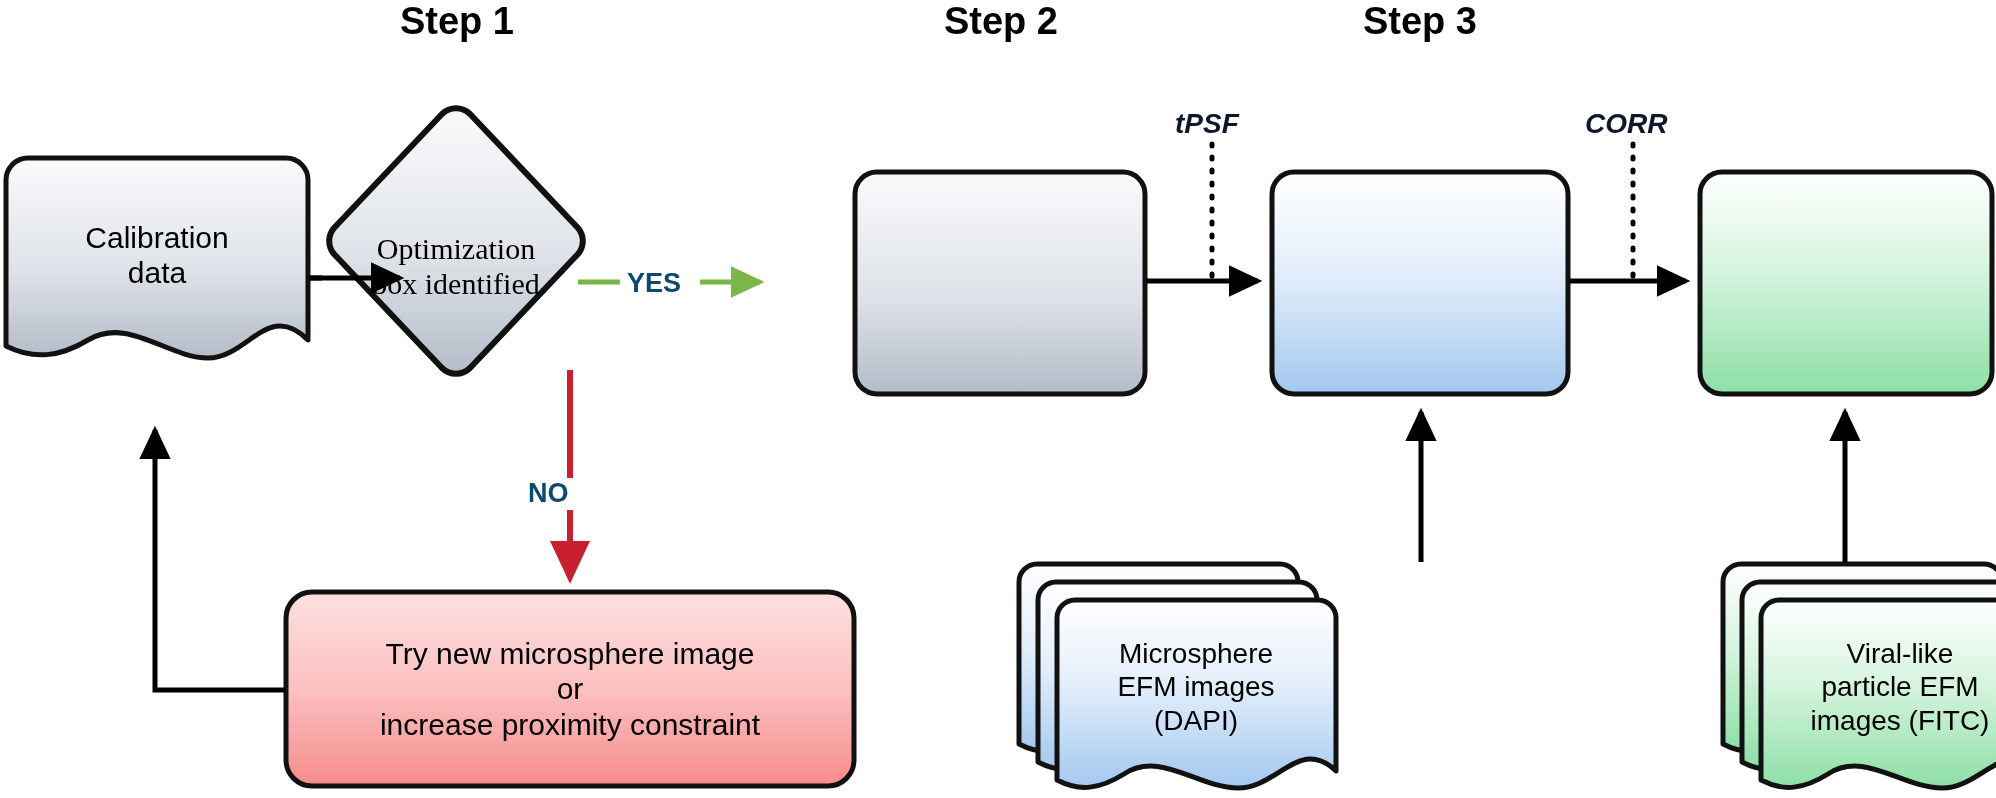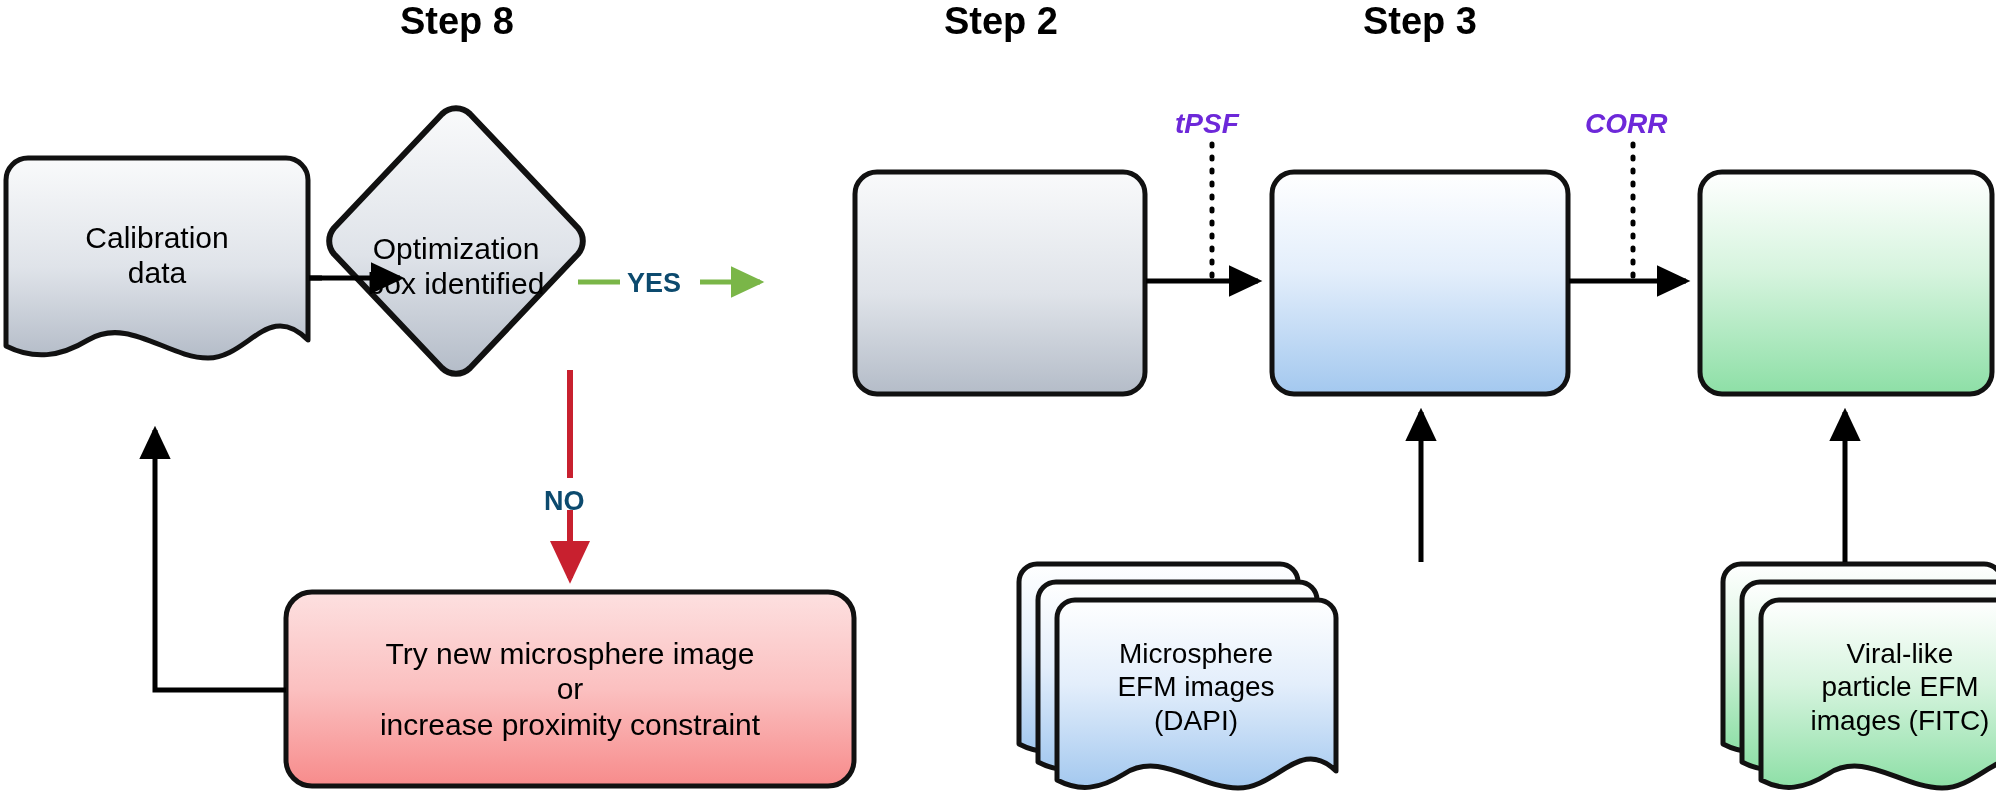--- a/index.html
+++ b/index.html
@@ -50,21 +50,21 @@
     font-size: 27px;
     color: #0c4a6e;
     font-family: "Liberation Sans", sans-serif;
     white-space: nowrap;
   }
   .tap-label {
     position: absolute;
     font-weight: bold;
     font-style: italic;
     font-size: 28px;
-    color: #6d28d9;
+    color: #0f172a;
     font-family: "Liberation Sans", sans-serif;
     white-space: nowrap;
   }
   .body-text {
     font-size: 30px;
   }
   .body-text-sm {
     font-size: 28px;
   }
 </style>
@@ -237,38 +237,38 @@
     </g>
 
     <g>
       <line x1="1212" y1="144" x2="1212" y2="278" stroke="#000000" stroke-width="5" stroke-dasharray="2 11" stroke-linecap="round"></line>
     </g>
     <g>
       <line x1="1633" y1="144" x2="1633" y2="278" stroke="#000000" stroke-width="5" stroke-dasharray="2 11" stroke-linecap="round"></line>
     </g>
   </svg>
 
-  <div class="step-title" style="left:340px; top:0px; width:234px;">Step 8</div>
+  <div class="step-title" style="left:340px; top:0px; width:234px;">Step 1</div>
   <div class="step-title" style="left:884px; top:0px; width:234px;">Step 2</div>
   <div class="step-title" style="left:1303px; top:0px; width:234px;">Step 3</div>
 
   <div class="node-label body-text" style="left:6px; top:190px; width:302px; height:130px;">Calibration<br>data</div>
 
-  <div class="node-label body-text" style="left:326px; top:208px; width:260px; height:116px;">Optimization<br>box identified</div>
+  <div class="node-label body-text" style="left:326px; top:208px; width:260px; height:116px;font-family:Liberation Serif, serif;">Optimization<br>box identified</div>
 
 
 
 
   <div class="node-label body-text" style="left:290px; top:600px; width:560px; height:178px;">Try new microsphere image<br>or<br>increase proximity constraint</div>
 
   <div class="node-label body-text-sm" style="left:1062px; top:614px; width:268px; height:146px;">Microsphere<br>EFM images<br>(DAPI)</div>
 
   <div class="node-label body-text-sm" style="left:1766px; top:614px; width:268px; height:146px;">Viral-like<br>particle EFM<br>images (FITC)</div>
 
   <div class="edge-label" style="left:627px; top:268px;">YES</div>
 
-  <div class="edge-label" style="left:544px; top:478px;margin-top:8px;">NO</div>
+  <div class="edge-label" style="left:528px; top:478px;">NO</div>
 
   <div class="tap-label" style="left:1175px; top:108px;">tPSF</div>
 
   <div class="tap-label" style="left:1585px; top:108px;">CORR</div>
 
 </div>
 
 </body></html>

